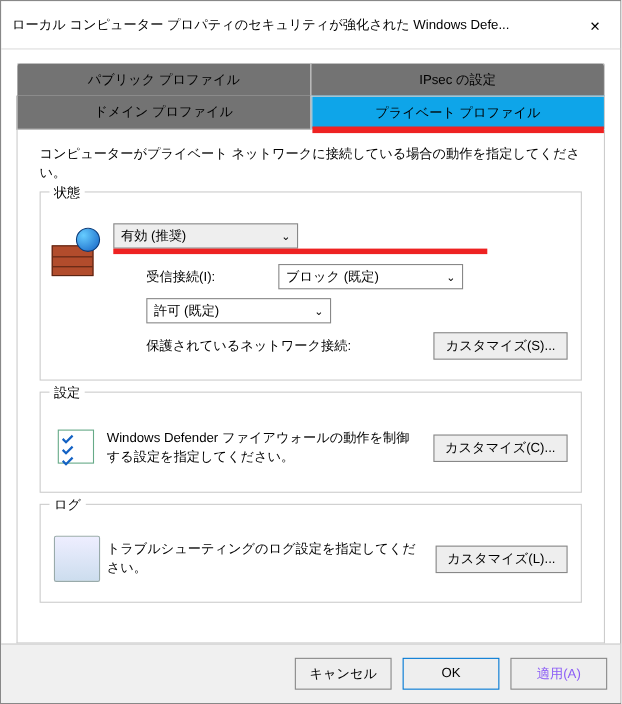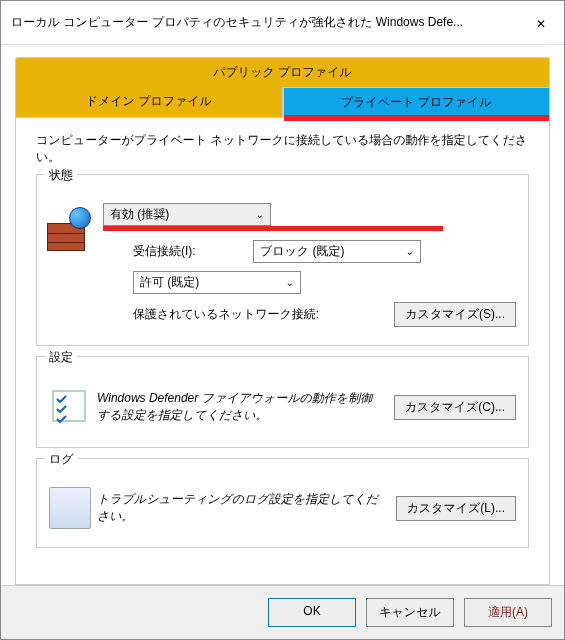--- a/index.html
+++ b/index.html
@@ -5,21 +5,21 @@
 * { box-sizing: border-box; font-family: "Yu Gothic UI", "Meiryo", sans-serif; font-size: 12px; }
 body { margin: 0; background: #fff; width: 565px; height: 640px; overflow: hidden; }
 .window { border: 1px solid #888; width: 565px; height: 640px; display: flex; flex-direction: column; }
 .titlebar { display: flex; align-items: center; height: 44px; padding: 0 0 0 10px; border-bottom: 1px solid #ddd; }
 .titlebar-title { flex: 1; white-space: nowrap; overflow: hidden; text-overflow: ellipsis; }
 .close-btn { width: 46px; height: 32px; text-align: center; line-height: 32px; font-size: 14px; }
 
 .content { flex: 1; padding: 12px 14px 0 14px; display: flex; flex-direction: column; }
 
 .tabs-row { display: flex; }
-.tab { flex: 1; padding: 6px 0; text-align: center; background: #eab308; border: 1px solid #ccc; position: relative; }
+.tab { flex: 1; padding: 6px 0; text-align: center; background: #737373; border: 1px solid #ccc; position: relative; }
 .tab.top-left  { border-top-left-radius: 3px; border-bottom: none; }
 .tab.top-right { border-top-right-radius: 3px; border-left: none; border-bottom: none; }
 .tab.bot-left  { border-top: none; }
 .tab.active { background: #0ea5e9; border-bottom: 1px solid #fff; }
 .tab-underline { position: absolute; left: 0; right: 0; bottom: -4px; height: 6px; background: #e22; }
 
 .panel { border: 1px solid #ccc; border-top: none; flex: 1; padding: 14px 20px; overflow: hidden; }
 
 .desc { margin-bottom: 8px; }
 
@@ -34,54 +34,57 @@
 .sel { flex: 1; max-width: 168px; height: 23px; border: 1px solid #888; background: #eee; display: flex; align-items: center; padding: 0 6px; position: relative; }
 .sel.wht { background: #fff; }
 .chev { position: absolute; right: 6px; font-size: 10px; }
 .red-underline { position: absolute; left: 0; bottom: -5px; height: 5px; background: #e22; width: 340px; }
 
 .btn { border: 1px solid #888; background: #eee; padding: 3px 10px; min-width: 104px; text-align: center; }
 .row .btn { margin-left: auto; }
 .row-right-btn { display:flex; }
 .row-right-btn .btn { margin-left: auto; }
 
-.text-block { flex: 1; margin-right: 10px; font-style: italic; }
+.text-block { flex: 1; margin-right: 10px; }
 
 .firewall-icon { width: 44px; height: 44px; margin-top: 4px; align-self: flex-start; position: relative; }
 .fw-wall { position:absolute; bottom:0; left:0; width:38px; height:28px; background:#b24c2c; border:1px solid #5a2413; }
 .fw-wall::before, .fw-wall::after { content:""; position:absolute; left:0; right:0; height:1px; background:#5a2413; }
 .fw-wall::before { top:9px; } .fw-wall::after { top:18px; }
 .fw-globe { position:absolute; top:0; right:0; width:22px; height:22px; border-radius:50%; background:radial-gradient(circle at 30% 30%, #6cf, #1462c4); border:1px solid #0a3a78; }
 
 .settings-icon { width: 44px; height: 44px; align-self: flex-start; margin-right: 4px; }
 .settings-icon svg { width:40px; height:40px; }
 .log-icon { width: 42px; height: 42px; align-self: flex-start; margin-right: 6px; border:1px solid #9aa; background:linear-gradient(#eef, #cde); border-radius:2px; }
 
 .footer { border-top: 1px solid #ccc; padding: 12px; display: flex; justify-content: flex-end; gap: 10px; background:#f0f0f0; }
 .footer .btn { min-width: 88px; padding: 5px 10px; }
 .btn.highlight { border: 1px solid #0078d4; }
-.btn.disabled { color: #7f1d1d; }
+.btn.disabled { color: #8b5cf6; }
 
 .group.state { padding-left: 10px; }
 </style>
 </head>
 <body>
 
 <div class="window">
   <div class="titlebar">
     <span class="titlebar-title">ローカル コンピューター プロパティのセキュリティが強化された Windows Defe...</span>
     <div class="close-btn">
       <span>✕</span>
     </div>
   </div>
 
   <div class="content">
     <div class="tabs-row">
       <div class="tab top-left">
         <span>パブリック プロファイル</span>
+      </div>
+      <div class="tab top-right">
+        <span>IPsec の設定</span>
       </div>
     </div>
     <div class="tabs-row">
       <div class="tab bot-left">
         <span>ドメイン プロファイル</span>
       </div>
       <div class="tab active">
         <span>プライベート プロファイル</span>
         <div class="tab-underline"></div>
       </div>
@@ -151,17 +154,17 @@
           <div class="text-block">トラブルシューティングのログ設定を指定してください。</div>
           <div class="btn">
             <span>カスタマイズ(L)...</span>
           </div>
         </div>
       </div>
     </div>
   </div>
 
   <div class="footer">
+    <div class="btn"><span>キャンセル</span></div>
     <div class="btn highlight"><span>OK</span></div>
-    <div class="btn"><span>キャンセル</span></div>
     <div class="btn disabled"><span>適用(A)</span></div>
   </div>
 </div>
 
 </body></html>

